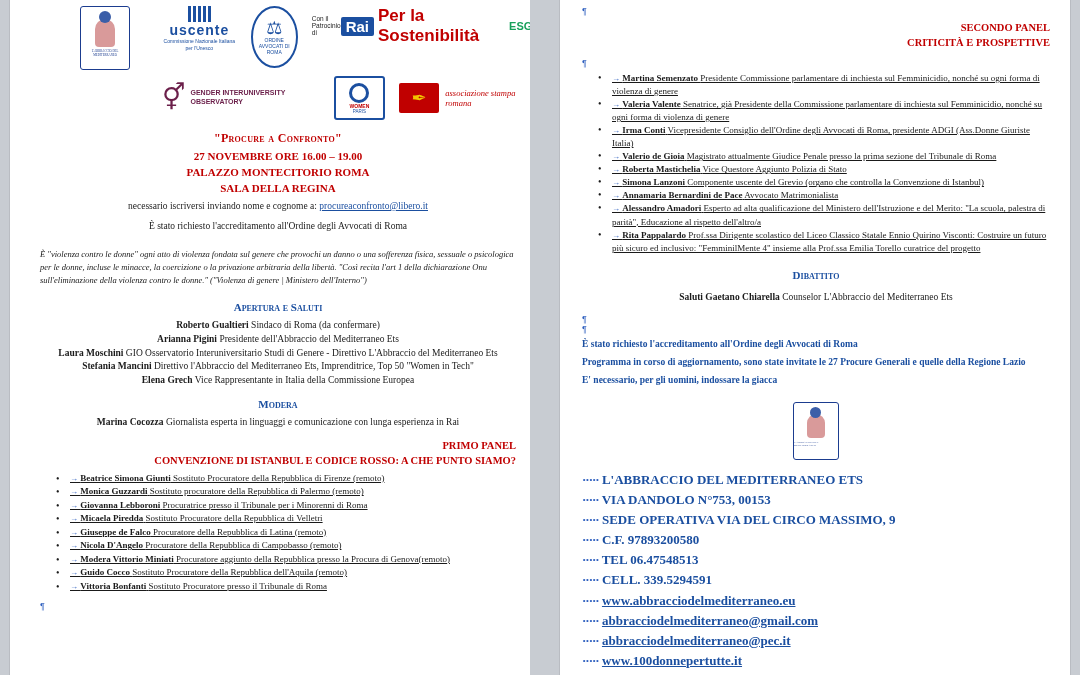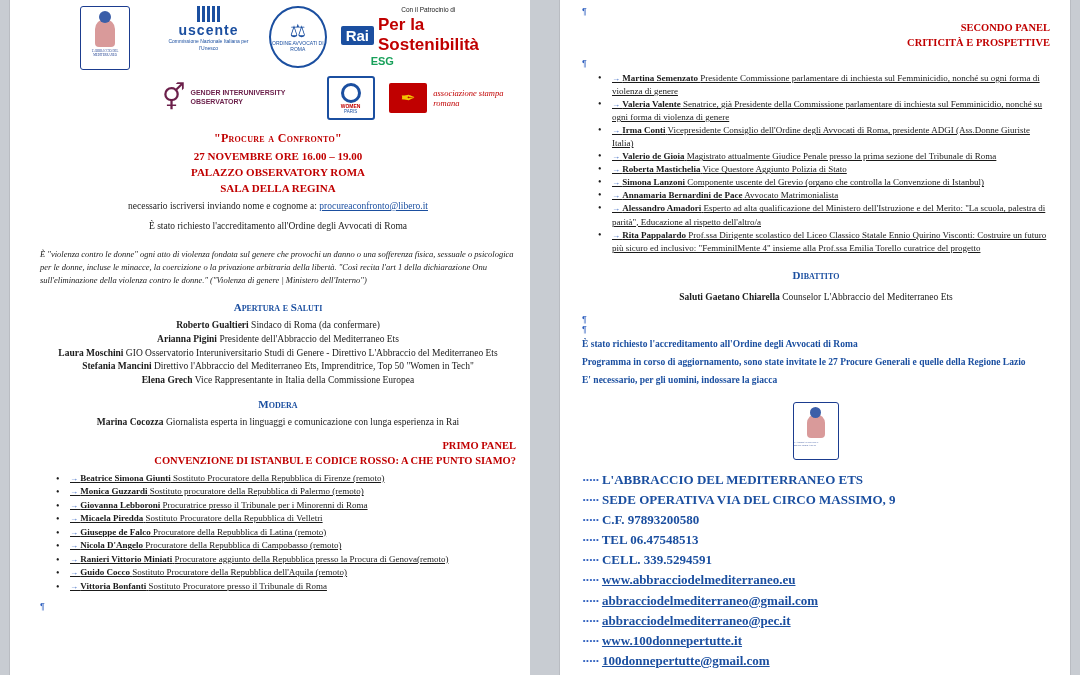--- a/index.html
+++ b/index.html
@@ -55,21 +55,21 @@
   .unesco-word{font-family:"Liberation Sans",sans-serif;font-size:14px;letter-spacing:1px;color:#1b4fa0;font-weight:bold;}
   .unesco-sub{font-family:"Liberation Sans",sans-serif;font-size:5px;color:#1b4fa0;text-align:center;line-height:1.3;}
 
   .logo-ordine{
     width:58px;height:58px;border-radius:50%;border:2px solid #1b4fa0;
     display:flex;flex-direction:column;align-items:center;justify-content:center;
     color:#1b4fa0;font-size:5px;text-align:center;line-height:1.25;font-family:"Liberation Sans",sans-serif;
   }
   .logo-ordine .glyph{font-size:18px;line-height:1;}
 
-  .patroc{display:flex;flex-direction:column;align-items:center;}
+  .patroc{display:flex;flex-direction:row;align-items:center;}
   .patroc .cap{font-family:"Liberation Sans",sans-serif;font-size:6.5px;color:#222;margin-bottom:2px;}
   .rai-box{display:flex;align-items:center;gap:4px;}
   .rai-logo{background:#1b4fa0;color:#fff;font-family:"Liberation Sans",sans-serif;
     font-weight:bold;font-size:15px;padding:1px 5px;border-radius:2px;}
   .rai-text{color:#c00000;font-family:"Liberation Sans",sans-serif;font-weight:bold;font-size:17px;}
   .esg{color:#18a05a;font-family:"Liberation Sans",sans-serif;font-weight:bold;font-size:11px;margin-left:30px;}
 
   .logo-gender{display:flex;align-items:center;gap:5px;}
   .gender-mark{color:#6b1f4a;font-size:26px;line-height:1;}
   .gender-txt{font-family:"Liberation Sans",sans-serif;font-size:7px;color:#6b1f4a;font-weight:bold;line-height:1.25;}
@@ -184,21 +184,21 @@
           </div>
         </div>
       </div>
     </div>
 
     <div class="sp10"></div>
     <div class="c title-main">"Procure a Confronto"</div>
     <div class="sp4"></div>
     <div class="c title-sub">27 NOVEMBRE ORE 16.00 – 19.00</div>
     <div class="sp4"></div>
-    <div class="c title-sub">PALAZZO OBSERVATORY ROMA</div>
+    <div class="c title-sub">PALAZZO MONTECITORIO ROMA</div>
     <div class="sp4"></div>
     <div class="c title-sub">SALA DELLA REGINA</div>
     <div class="sp6"></div>
     <div class="c t">
       <span>necessario iscriversi inviando nome e cognome a:</span>
       <span class="link">procureaconfronto@libero.it</span>
     </div>
     <div class="sp6"></div>
     <div class="c t">È stato richiesto l'accreditamento all'Ordine degli Avvocati di Roma</div>
     <div class="sp14"></div>
@@ -257,21 +257,21 @@
       <li><span class="arrow">→</span>
         <span class="b">Micaela Piredda</span>
         <span>Sostituto Procuratore della Repubblica di Velletri</span></li>
       <li><span class="arrow">→</span>
         <span class="b">Giuseppe de Falco</span>
         <span>Procuratore della Repubblica di Latina (remoto)</span></li>
       <li><span class="arrow">→</span>
         <span class="b">Nicola D'Angelo</span>
         <span>Procuratore della Repubblica di Campobasso (remoto)</span></li>
       <li><span class="arrow">→</span>
-        <span class="b">Ranieri Vittorio Miniati</span>
+        <span class="b">Modera Vittorio Miniati</span>
         <span>Procuratore aggiunto della Repubblica presso la Procura di Genova(remoto)</span></li>
       <li><span class="arrow">→</span>
         <span class="b">Guido Cocco</span>
         <span>Sostituto Procuratore della Repubblica dell'Aquila (remoto)</span></li>
       <li><span class="arrow">→</span>
         <span class="b">Vittoria Bonfanti</span>
         <span>Sostituto  Procuratore  presso il Tribunale di Roma</span></li>
     </ul>
     <div class="sp8"></div>
     <div class="pil">¶</div>
@@ -343,20 +343,21 @@
 
     <div class="sp14"></div>
     <div class="small-logo-r">
       <div class="fig"></div>
       <div class="cap">L'ABBRACCIO DEL MEDITERRANEO</div>
     </div>
     <div class="sp10"></div>
 
     <div class="contact">
       <div><span class="d">·····</span> <span>L'ABBRACCIO DEL MEDITERRANEO ETS</span></div>
+      <div><span class="d">·····</span> <span>VIA DANDOLO N°753,  00153</span></div>
       <div><span class="d">·····</span> <span>SEDE OPERATIVA VIA DEL CIRCO MASSIMO, 9</span></div>
       <div><span class="d">·····</span> <span>C.F. 97893200580</span></div>
       <div><span class="d">·····</span> <span>TEL 06.47548513</span></div>
       <div><span class="d">·····</span> <span>CELL. 339.5294591</span></div>
       <div><span class="d">·····</span> <a href="#">www.abbracciodelmediterraneo.eu</a></div>
       <div><span class="d">·····</span> <a href="#">abbracciodelmediterraneo@gmail.com</a></div>
       <div><span class="d">·····</span> <a href="#">abbracciodelmediterraneo@pec.it</a></div>
       <div><span class="d">·····</span> <a href="#">www.100donnepertutte.it</a></div>
       <div><span class="d">·····</span> <a href="#">100donnepertutte@gmail.com</a></div>
       <div><span class="d">·····</span> <a href="#">https://www.linkedin.com/company/abbraccio-del-mediterraneo</a> <span class="d">·····</span></div>

